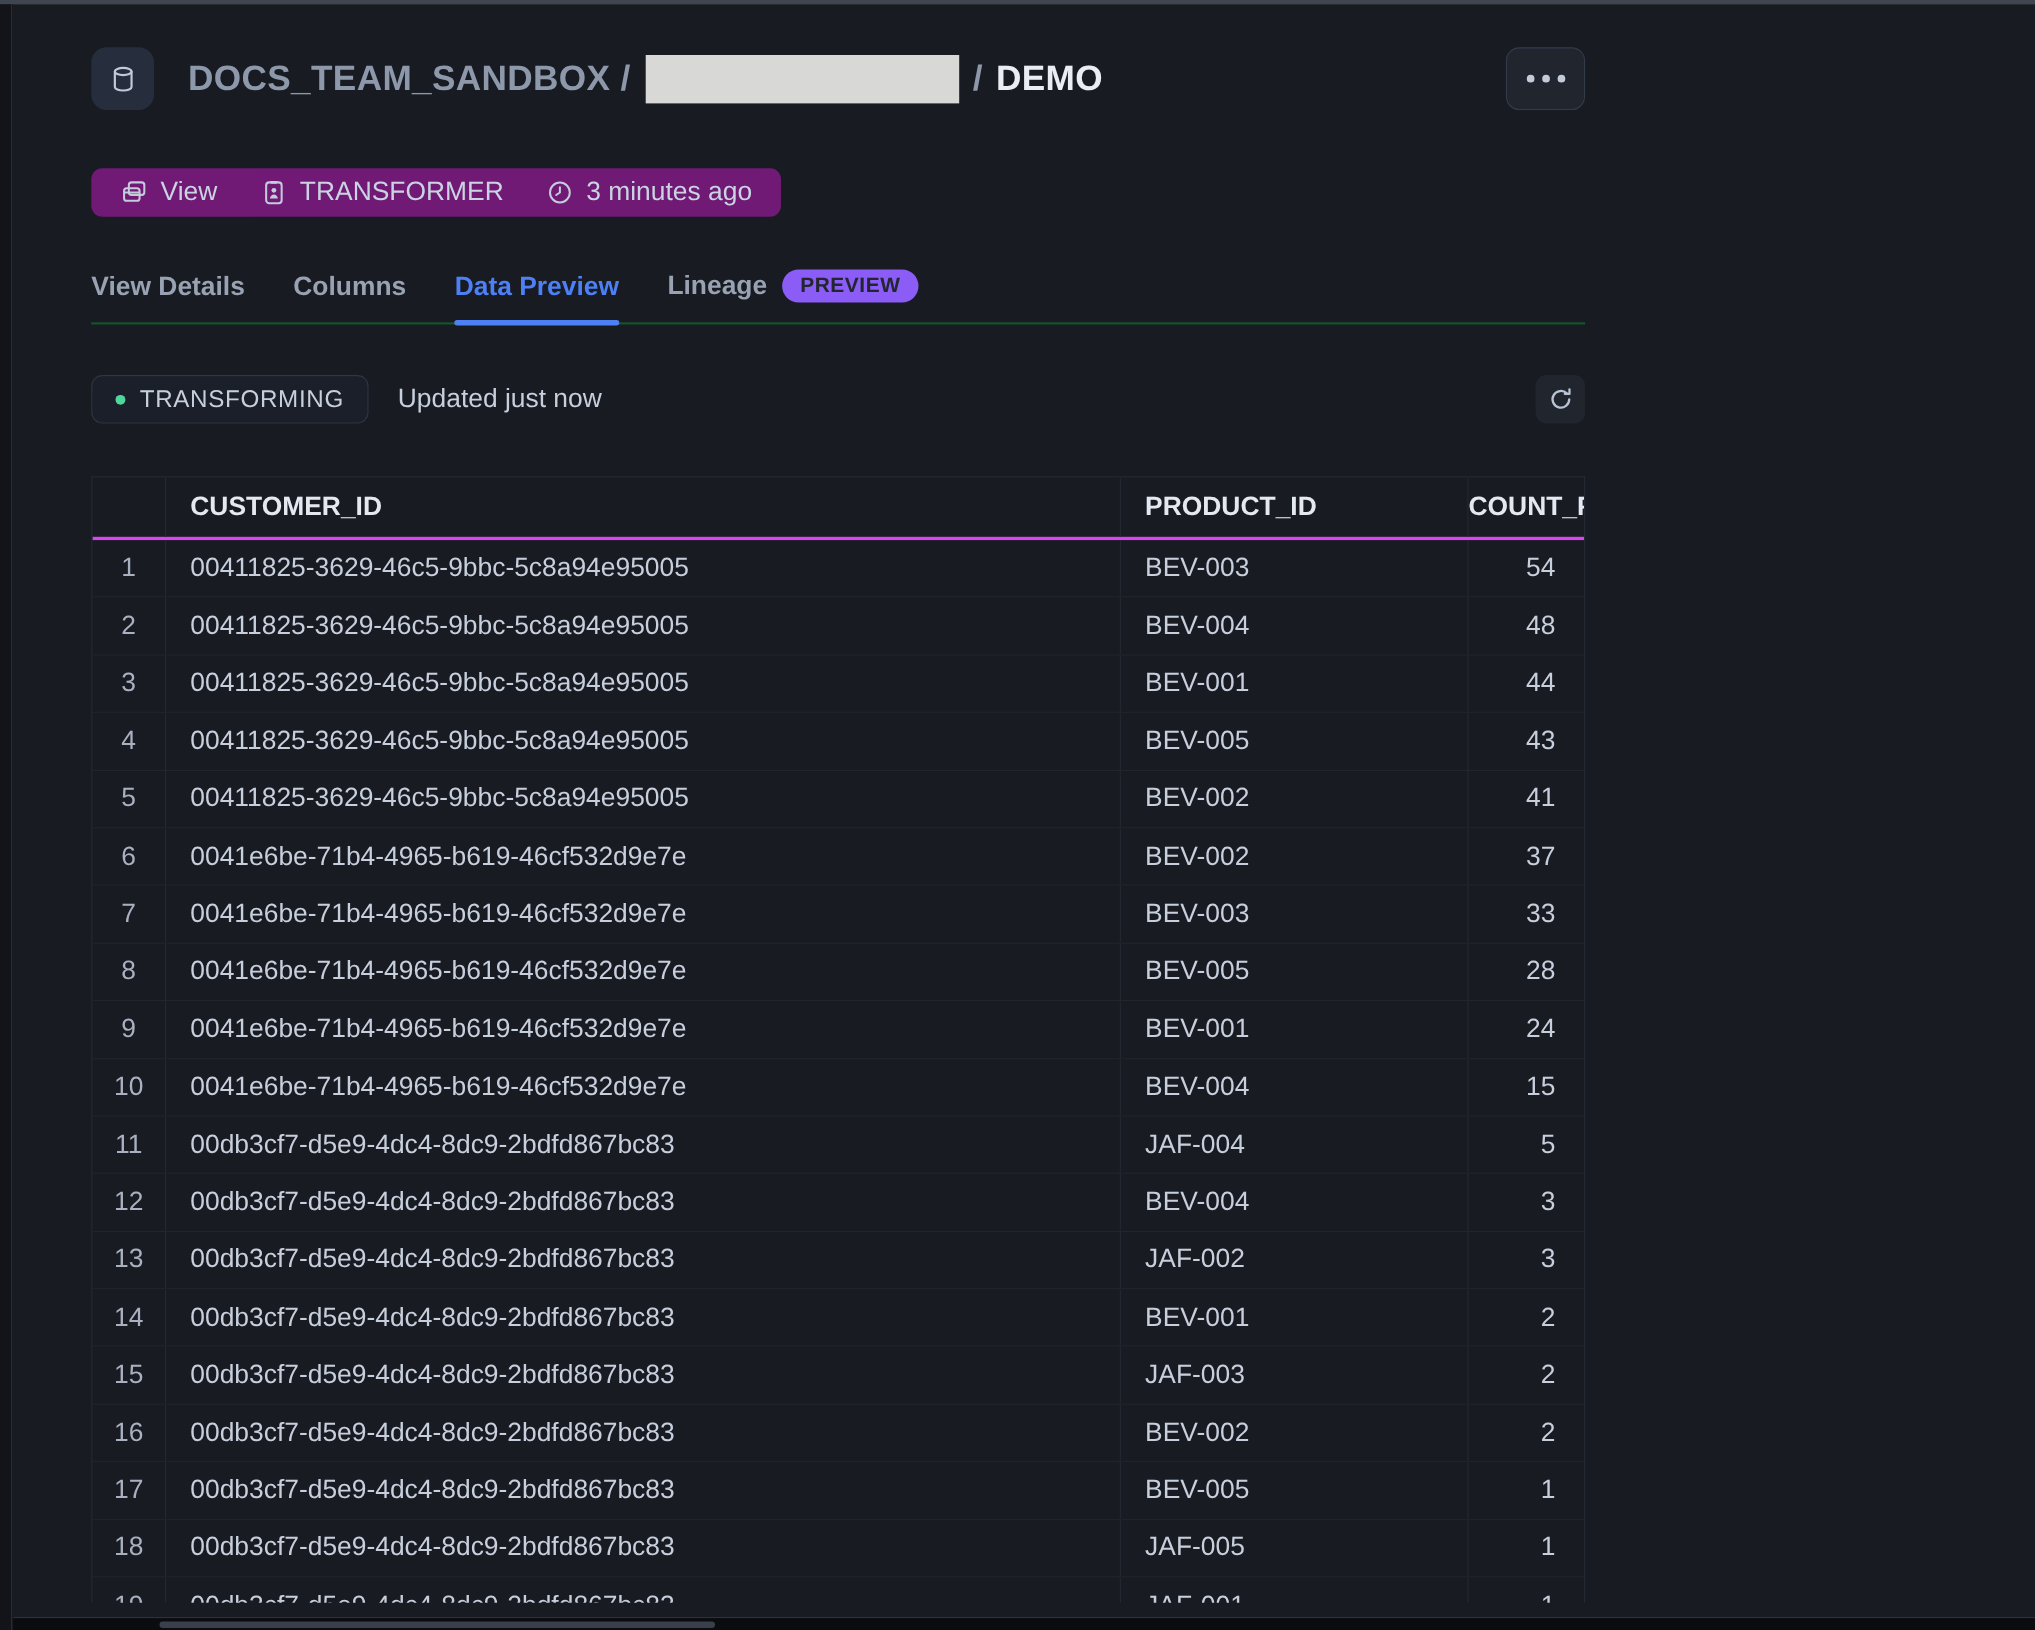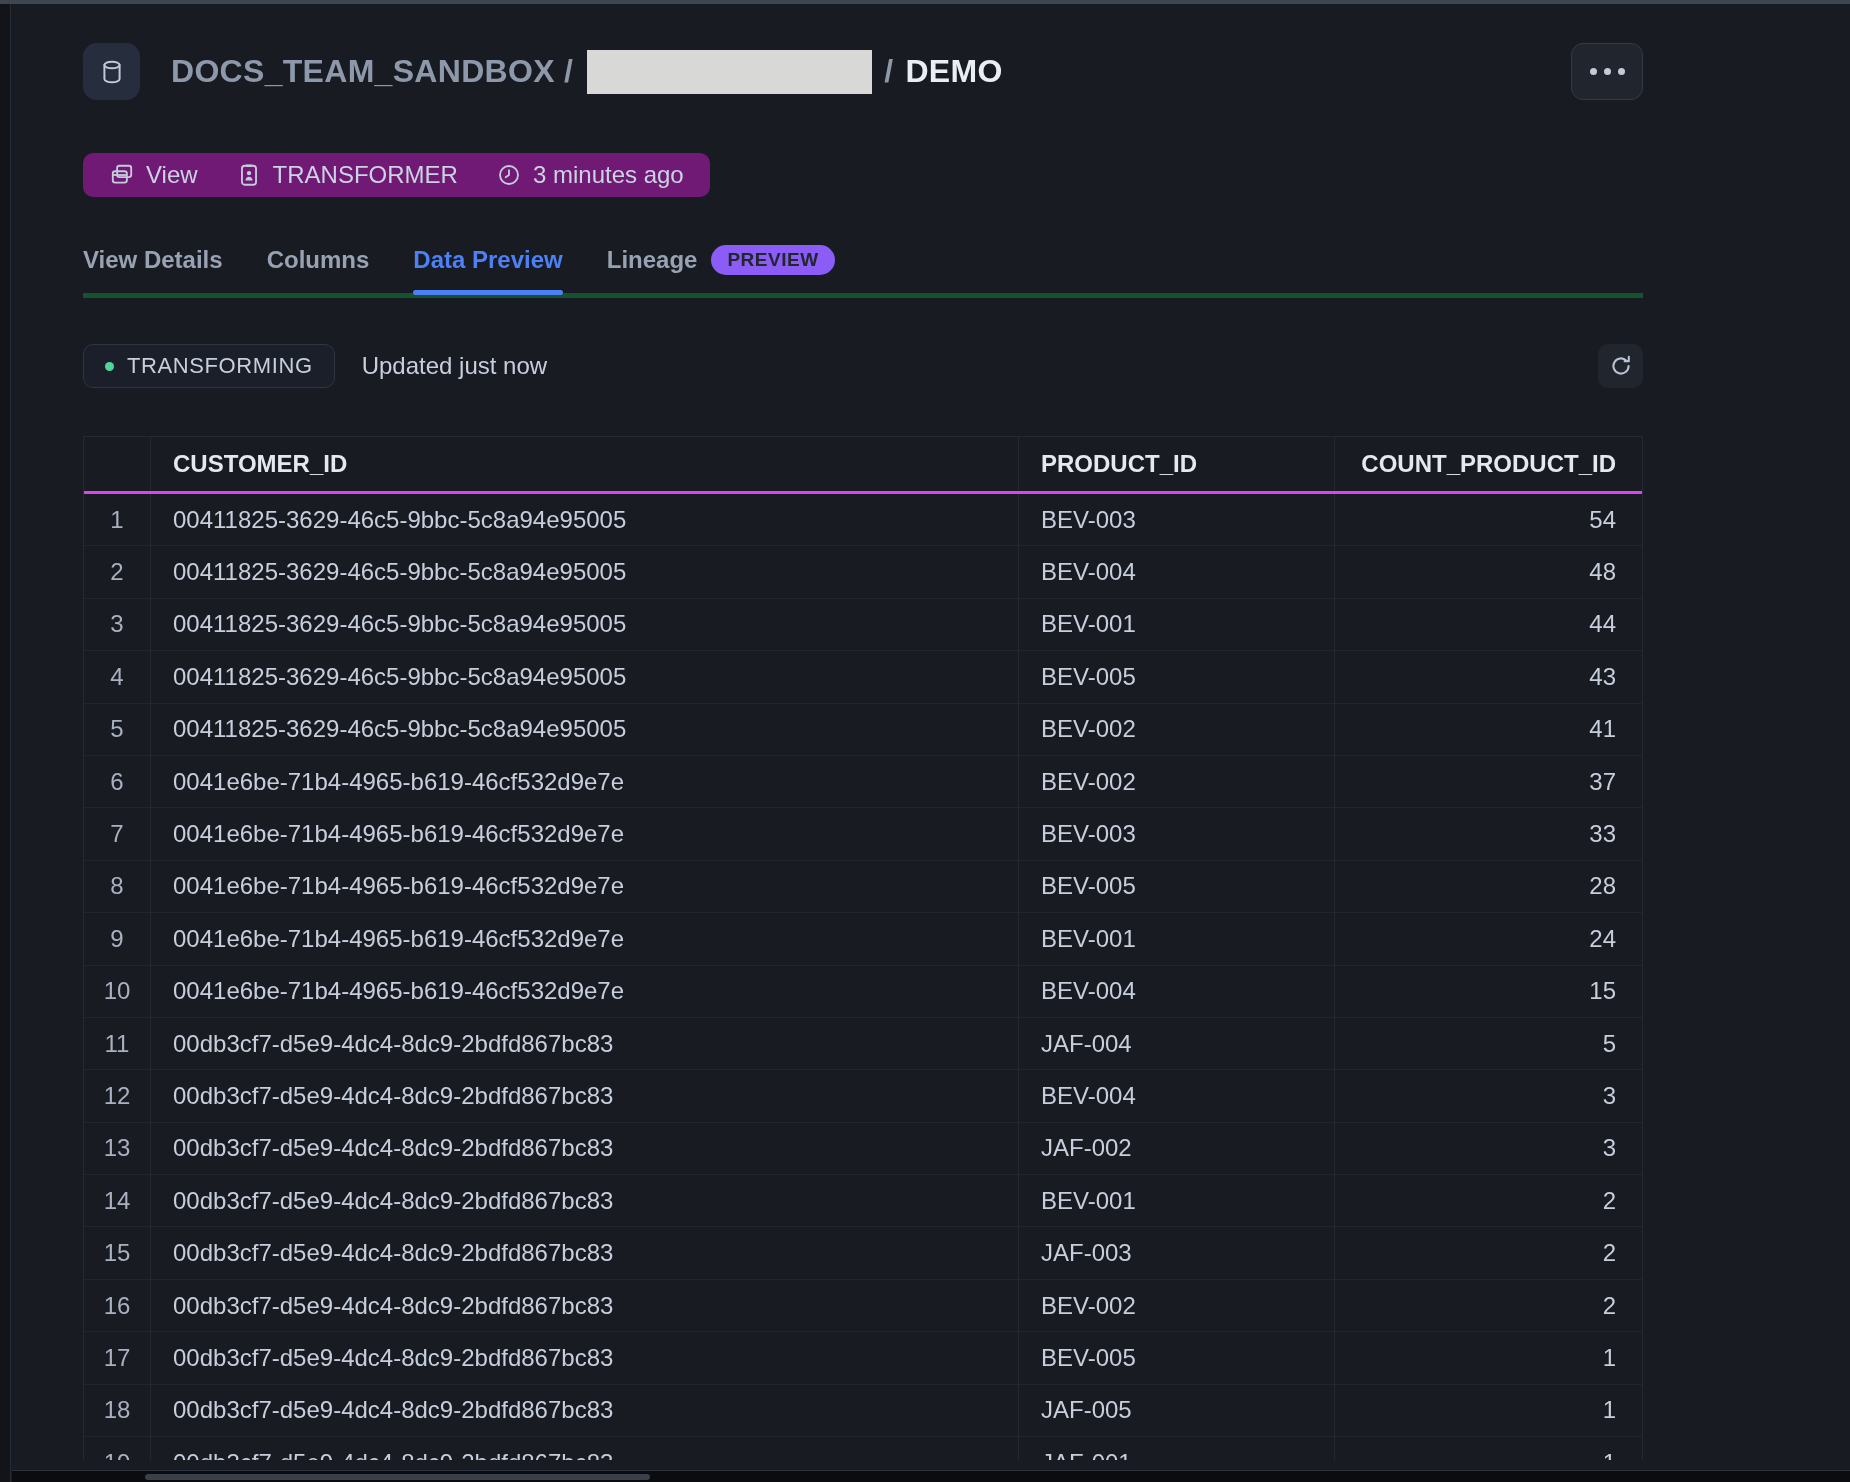--- a/index.html
+++ b/index.html
@@ -9,21 +9,21 @@
     background:#181b22;
     font-family:"Liberation Sans","DejaVu Sans",sans-serif;
     overflow:hidden;
     color:#c9d1df;
   }
   .top-strip { position:absolute; top:0; left:0; width:1850px; height:4px; background:#40464f; }
   .left-strip { position:absolute; top:4px; left:0; width:11px; height:1478px; background:#121419; border-right:1px solid #262c37; }
   .bottom-band { position:absolute; left:12px; right:0; bottom:0; height:12px; background:#0a0c10; border-top:1px solid #2c323c; }
   .scroll-thumb { position:absolute; left:133px; top:3px; width:505px; height:6px; border-radius:3px; background:#3a404a; }
 
-  .content { position:absolute; left:83px; top:43px; width:1560px; }
+  .content { position:absolute; left:83px; top:43px; width:1358px; }
 
   
   .header-row { position:relative; display:flex; align-items:center; height:57px; }
   .obj-icon-tile {
     width:57px; height:57px; border-radius:14px; background:#262e3e;
     display:flex; align-items:center; justify-content:center; color:#c2cad8; flex:none;
   }
   .title { margin-left:31px; font-size:32px; font-weight:bold; letter-spacing:.3px; display:flex; align-items:center; white-space:nowrap; }
   .path-gray { color:#8d98aa; }
   .redacted { display:inline-block; width:285px; height:44px; background:#d8d8d6; margin:0 12px 0 14px; }
@@ -38,21 +38,21 @@
 
   
   .meta-row {
     margin-top:53px; height:44px; display:inline-flex; align-items:center;
     background:#701a75; border-radius:10px; padding:0 26px; gap:38px;
   }
   .meta-item { display:flex; align-items:center; gap:11px; font-size:24px; color:#cbd3e2; }
   .meta-item svg { color:#c4ccdb; }
 
   
-  .tabs { margin-top:48px; display:flex; gap:44px; border-bottom:5px solid #14532d; align-items:center; }
+  .tabs { margin-top:48px; display:flex; gap:44px; border-bottom:2px solid #14532d; align-items:flex-end; }
   .tab { position:relative; font-size:24px; font-weight:600; color:#99a2b3; padding-bottom:18px; line-height:28px; cursor:pointer; display:flex; align-items:center; gap:14px; }
   .tab.active { color:#4d80f4; }
   .tab.active::after {
     content:""; position:absolute; left:0; right:0; bottom:-3px; height:5px; border-radius:3px; background:#4d80f4;
   }
   .preview-pill {
     background:#8b5cf6; color:#22262e; font-size:19px; font-weight:700;
     border-radius:999px; padding:5px 16px 6px; letter-spacing:.5px; line-height:1;
   }
 

